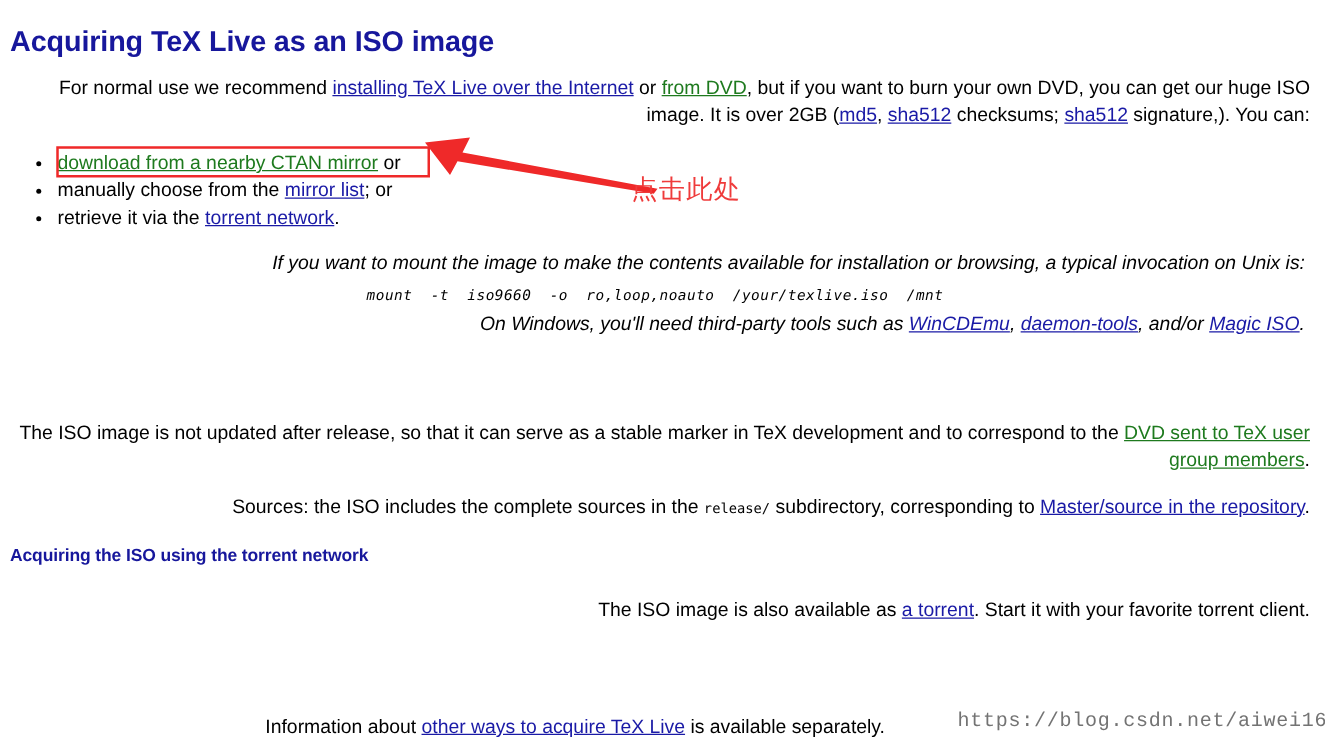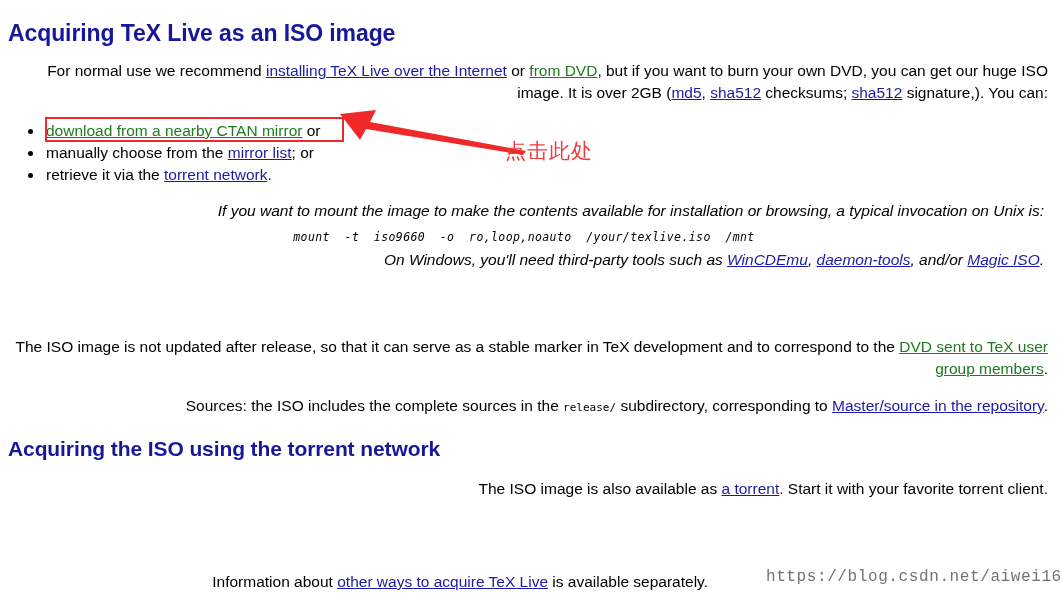--- a/index.html
+++ b/index.html
@@ -25,21 +25,21 @@
   }
   h1.doc-title {
     font-size: 23px;
     font-weight: bold;
     color: #17179c;
     margin: 12px 0 0 0;
     letter-spacing: -0.1px;
     line-height: 1.2;
   }
   h2.sub-title {
-    font-size: 21px;
+    font-size: 14px;
     font-weight: bold;
     color: #17179c;
     margin: 0;
     line-height: 1.2;
     letter-spacing: -0.1px;
   }
   p.para {
     margin: 0;
     line-height: 1.43;
     text-align: right;

